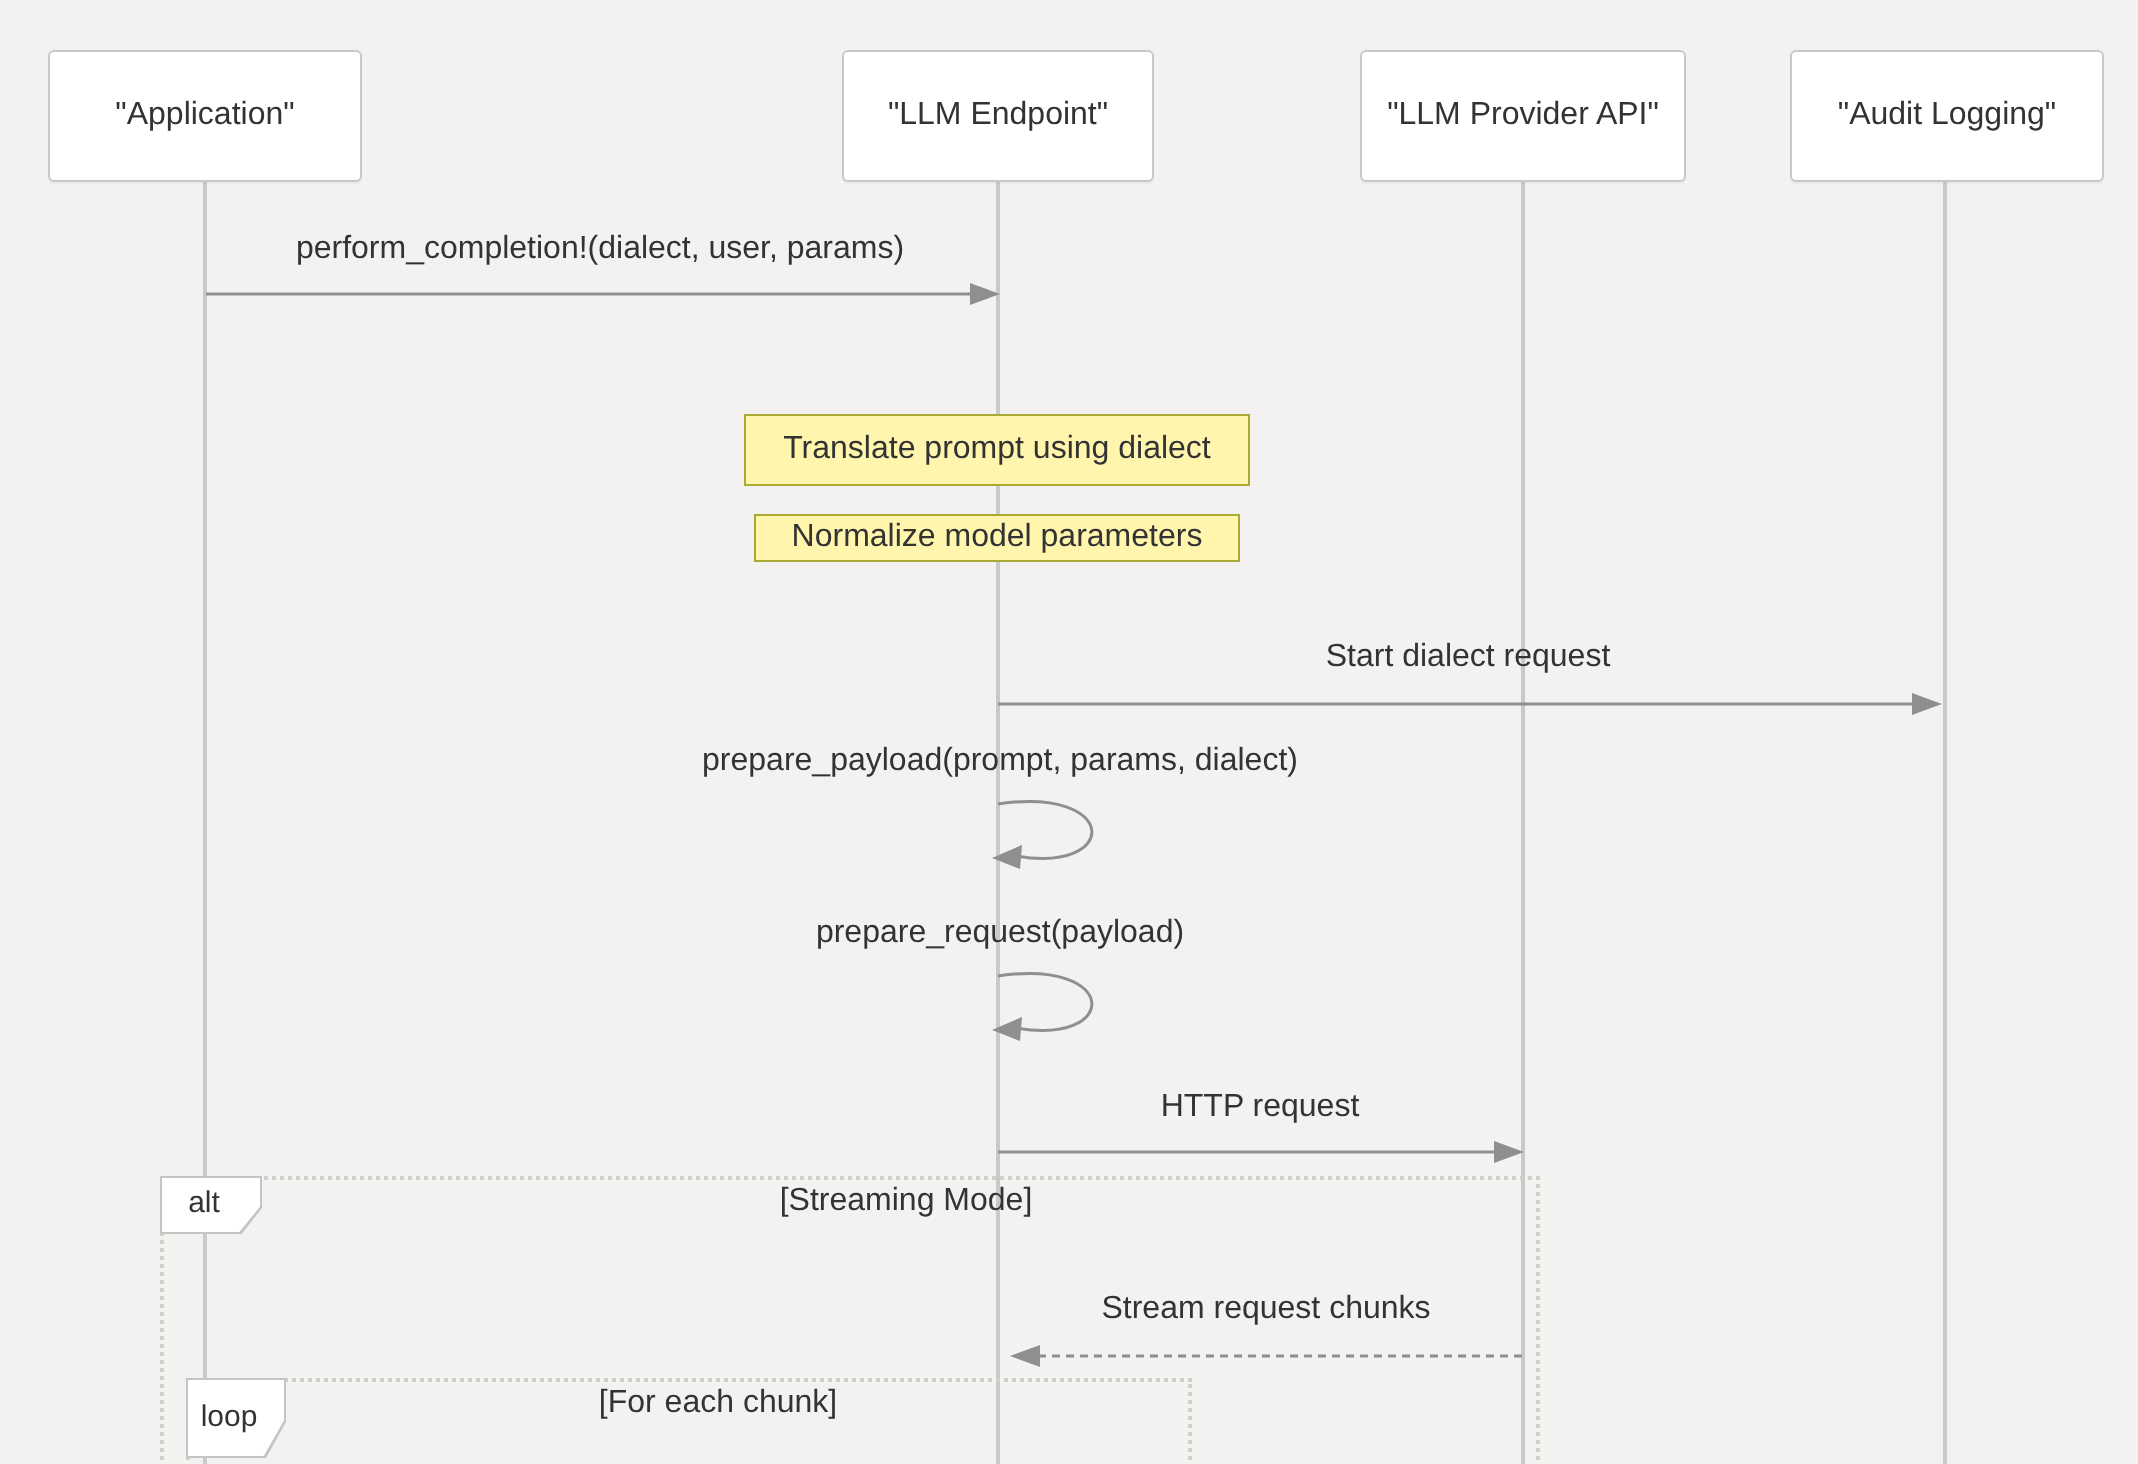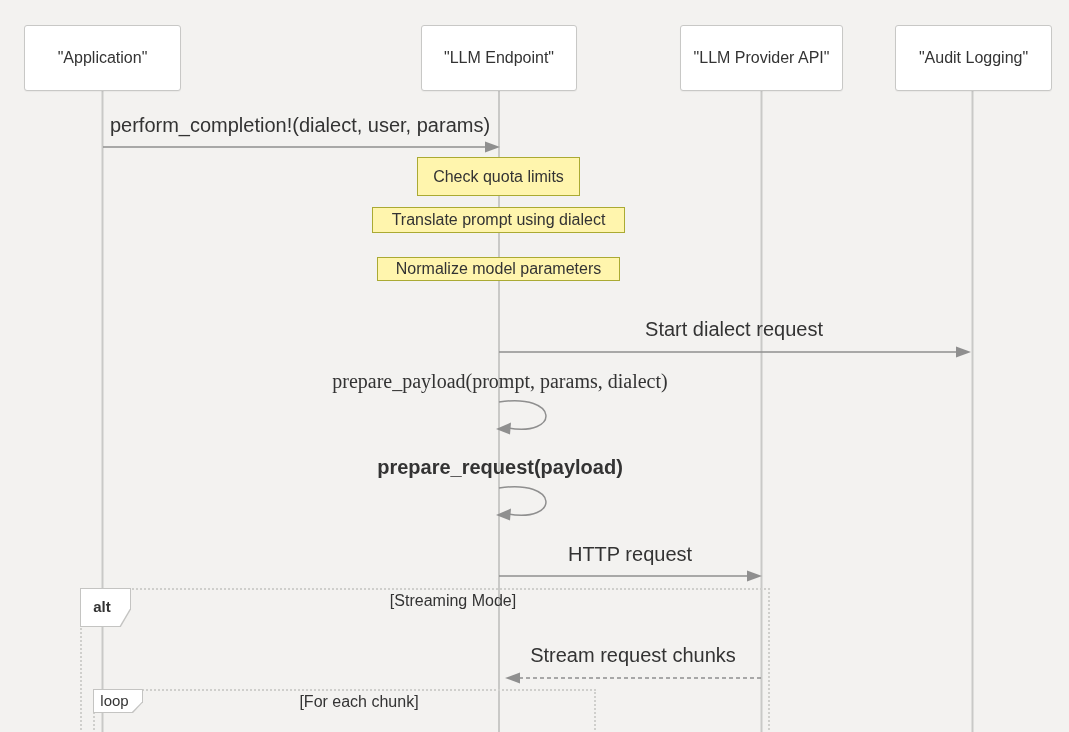--- a/index.html
+++ b/index.html
@@ -32,21 +32,21 @@
     position:absolute;z-index:3;
     background:#ffffff;
     border:1px solid var(--box-border);
     border-radius:3px;
     display:flex;align-items:center;justify-content:center;
     font-size:16px;
     box-shadow:0 1px 1px rgba(0,0,0,0.04);
   }
   .msg{
     position:absolute;z-index:3;
-    font-size:20px;line-height:18px;white-space:nowrap;
+    font-size:16px;line-height:18px;white-space:nowrap;
     transform:translateX(-50%);
   }
   .note{
     position:absolute;z-index:3;
     background:var(--note-fill);
     border:1px solid var(--note-border);
     display:flex;align-items:center;justify-content:center;
     font-size:16px;white-space:nowrap;
   }
   .frame{
@@ -117,32 +117,31 @@
   </div>
   <div class="participant" style="left:680px;top:25px;width:163px;height:66px;">
     <span>"LLM Provider API"</span>
   </div>
   <div class="participant" style="left:895px;top:25px;width:157px;height:66px;">
     <span>"Audit Logging"</span>
   </div>
 
   <div class="msg" style="left:300px;top:116px;">perform_completion!(dialect, user, params)</div>
   <div class="msg" style="left:734px;top:320px;">Start dialect request</div>
-  <div class="msg" style="left:500px;top:372px;font-family:Liberation Serif, serif;">prepare_payload(prompt, params, dialect)</div>
-  <div class="msg" style="left:500px;top:458px;font-weight:bold;">prepare_request(payload)</div>
+  <div class="msg" style="left:500px;top:372px;">prepare_payload(prompt, params, dialect)</div>
+  <div class="msg" style="left:500px;top:458px;">prepare_request(payload)</div>
   <div class="msg" style="left:630px;top:545px;">HTTP request</div>
   <div class="msg" style="left:633px;top:646px;">Stream request chunks</div>
 
-  <div class="note" style="left:417px;top:157px;width:163px;height:39px;">Check quota limits</div>
-  <div class="note" style="left:372px;top:207px;width:253px;height:26px;">Translate prompt using dialect</div>
+  <div class="note" style="left:372px;top:207px;width:253px;height:36px;">Translate prompt using dialect</div>
   <div class="note" style="left:377px;top:257px;width:243px;height:24px;">Normalize model parameters</div>
 
-  <div class="frame-label" style="left:80px;top:588px;width:51px;height:39px;font-weight:bold;">
+  <div class="frame-label" style="left:80px;top:588px;width:51px;height:29px;">
     <div class="frame-label-inner">alt</div>
   </div>
   <div class="frame-cond" style="left:453px;top:592px;">[Streaming Mode]</div>
 
-  <div class="frame-label" style="left:93px;top:689px;width:50px;height:24px;">
+  <div class="frame-label" style="left:93px;top:689px;width:50px;height:40px;">
     <div class="frame-label-inner">loop</div>
   </div>
   <div class="frame-cond" style="left:359px;top:693px;">[For each chunk]</div>
 
 </div>
 
 </body></html>

